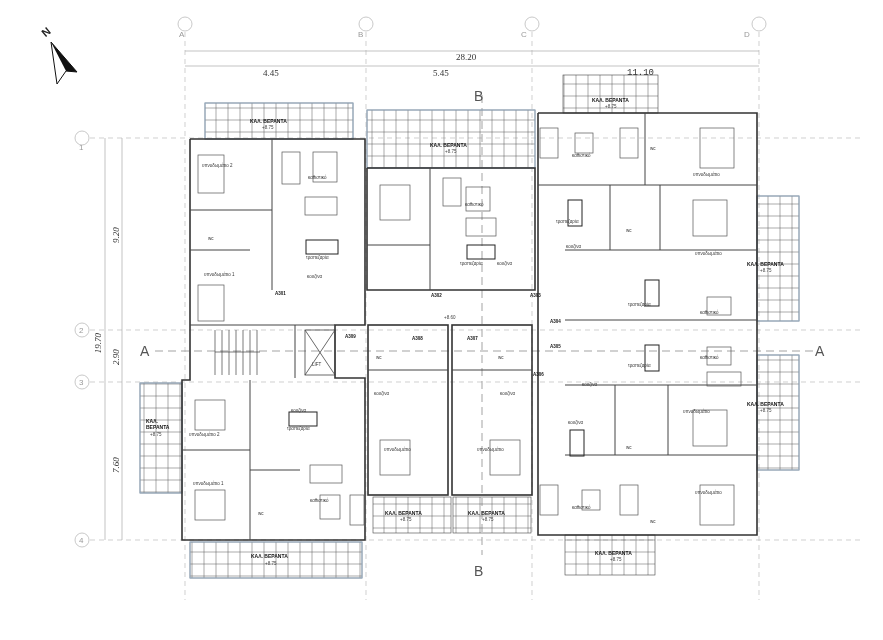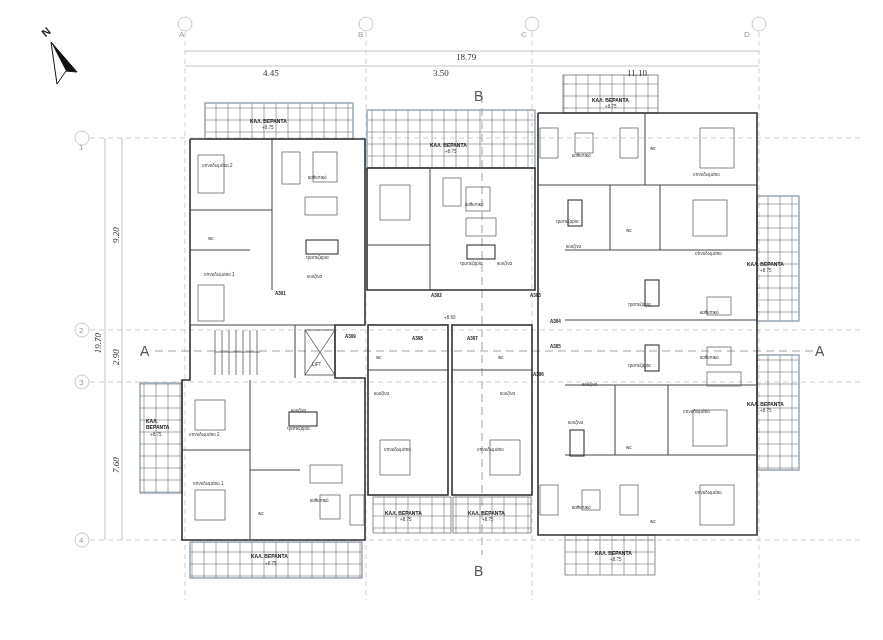--- a/index.html
+++ b/index.html
@@ -189,24 +189,24 @@
 
 <div class="grid-label" style="left:179px;top:30px;">A</div>
 <div class="grid-label" style="left:358px;top:30px;">B</div>
 <div class="grid-label" style="left:521px;top:30px;">C</div>
 <div class="grid-label" style="left:744px;top:30px;">D</div>
 <div class="grid-label" style="left:79px;top:143px;">1</div>
 <div class="grid-label" style="left:79px;top:326px;">2</div>
 <div class="grid-label" style="left:79px;top:378px;">3</div>
 <div class="grid-label" style="left:79px;top:536px;">4</div>
 
-<div class="dim" style="left:456px;top:52px;">18.79</div>
+<div class="dim" style="left:456px;top:52px;">28.20</div>
 <div class="dim" style="left:263px;top:68px;">4.45</div>
-<div class="dim" style="left:433px;top:68px;">3.50</div>
-<div class="dim" style="left:627px;top:68px;">11.10</div>
+<div class="dim" style="left:433px;top:68px;">5.45</div>
+<div class="dim" style="left:627px;top:68px;font-family:Liberation Mono, monospace;">11.10</div>
 <div class="dimv" style="left:88px;top:338px;">19.70</div>
 <div class="dimv" style="left:108px;top:230px;">9.20</div>
 <div class="dimv" style="left:108px;top:352px;">2.90</div>
 <div class="dimv" style="left:108px;top:460px;">7.60</div>
 
 <div class="section" style="left:140px;top:343px;">A</div>
 <div class="section" style="left:815px;top:343px;">A</div>
 <div class="section" style="left:474px;top:88px;">B</div>
 <div class="section" style="left:474px;top:563px;">B</div>
 

